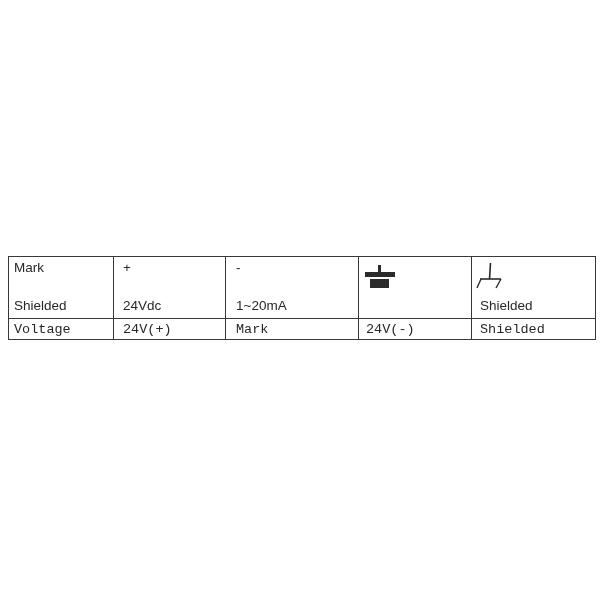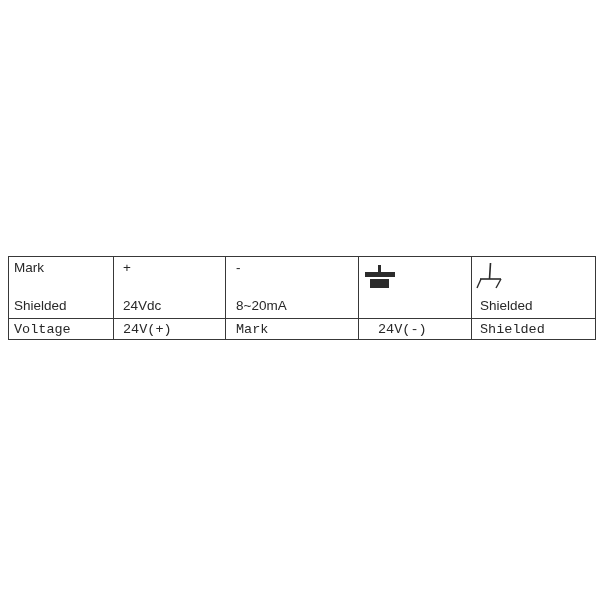--- a/index.html
+++ b/index.html
@@ -46,21 +46,21 @@
     padding: 3px 2px 5px 0;
     box-sizing: border-box;
   }
   .cell-top, .cell-bottom {
     line-height: 15px;
     white-space: nowrap;
   }
   .pad1 { padding-left: 5px; }
   .pad2 { padding-left: 9px; }
   .pad3 { padding-left: 10px; }
-  .pad4 { padding-left: 7px; margin-left: 12px; }
+  .pad4 { padding-left: 7px; }
   .pad5 { padding-left: 8px; }
 
   tr.row-short td {
     height: 20px;
     vertical-align: middle;
     font-family: Liberation Mono, monospace;
   }
   tr.row-short .cell-bottom { display: block; }
 
   .sym {
@@ -91,21 +91,21 @@
       </td>
       <td class="c2">
         <div class="cellbox">
           <span class="cell-top pad2">+</span>
           <span class="cell-bottom pad2">24Vdc</span>
         </div>
       </td>
       <td class="c3">
         <div class="cellbox">
           <span class="cell-top pad3">-</span>
-          <span class="cell-bottom pad3">8~20mA</span>
+          <span class="cell-bottom pad3">1~20mA</span>
         </div>
       </td>
       <td class="c4">
         <div class="cellbox">
           <span class="cell-top">
             <svg class="sym sym-power" width="30" height="24" viewBox="0 0 30 24" xmlns="http://www.w3.org/2000/svg">
               <rect x="13" y="0" width="3" height="7" fill="#2b2b2b"></rect>
               <rect x="0" y="7" width="30" height="5" fill="#2b2b2b"></rect>
               <rect x="5" y="14" width="19" height="9" fill="#2b2b2b"></rect>
             </svg>

